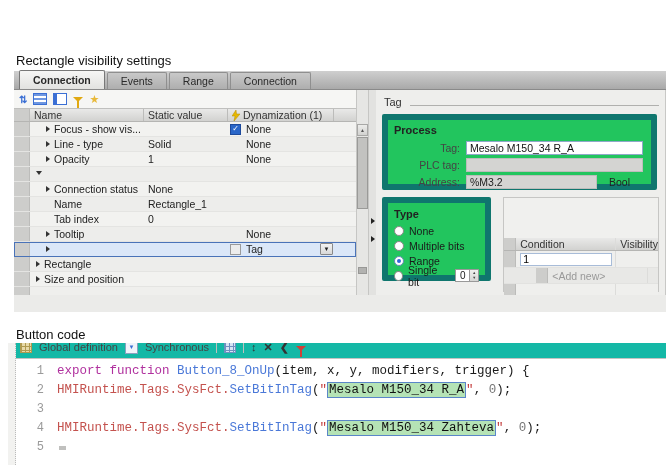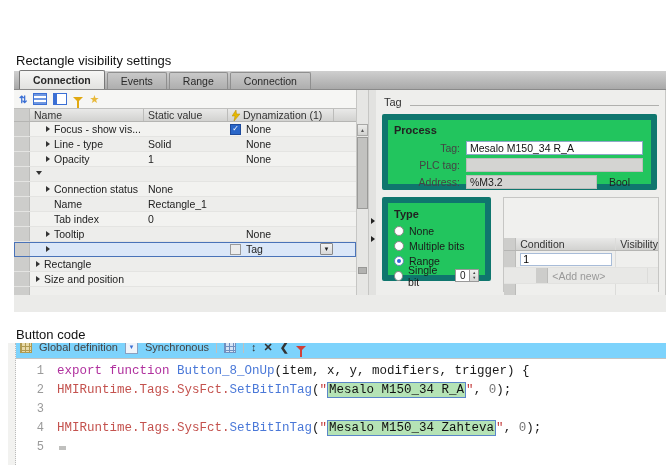--- a/index.html
+++ b/index.html
@@ -125,21 +125,21 @@
   .crow.editrow{height:16px;}
   .crow.addrow{height:15px;padding-left:32px;}
   .cinput{width:92px;height:13px;border:1px solid #a8bcd8;background:#fff;font-family:"Liberation Sans",sans-serif;
        font-size:10.5px;padding:0 2px;box-sizing:border-box;}
   .addnew{color:#999;}
 
   
   .codewin{position:absolute;left:8px;top:343px;width:658px;height:122px;background:#fff;display:flex;}
   .codegutter{width:7px;background:#f2f2f0;border-right:1px dotted #bbb;}
   .codemain{flex:1;display:flex;flex-direction:column;overflow:hidden;}
-  .codetoolbar{height:15px;background:#7dd3fc;border-bottom:1px solid #c4c4c2;overflow:hidden;position:relative;}
+  .codetoolbar{height:15px;background:#14b8a6;border-bottom:1px solid #c4c4c2;overflow:hidden;position:relative;}
   .ctb-inner{position:absolute;left:4px;top:-7px;height:22px;display:flex;align-items:center;gap:7px;
        font-size:11px;color:#444;white-space:nowrap;}
   .ic-grid{width:12px;height:12px;background:#e8d9a8;border:1px solid #b09a50;box-sizing:border-box;
        background-image:linear-gradient(#b09a50 1px,transparent 1px),linear-gradient(90deg,#b09a50 1px,transparent 1px);
        background-size:4px 4px;}
   .ic-dd{width:13px;height:13px;border:1px solid #8aa0c0;background:#f0f4fa;display:flex;align-items:center;
        justify-content:center;font-size:6px;color:#3b6fd4;box-sizing:border-box;}
   .ic-grid2{width:12px;height:12px;background:#d8e4f4;border:1px solid #7090c0;box-sizing:border-box;
        background-image:linear-gradient(#7090c0 1px,transparent 1px),linear-gradient(90deg,#7090c0 1px,transparent 1px);
        background-size:4px 4px;}

